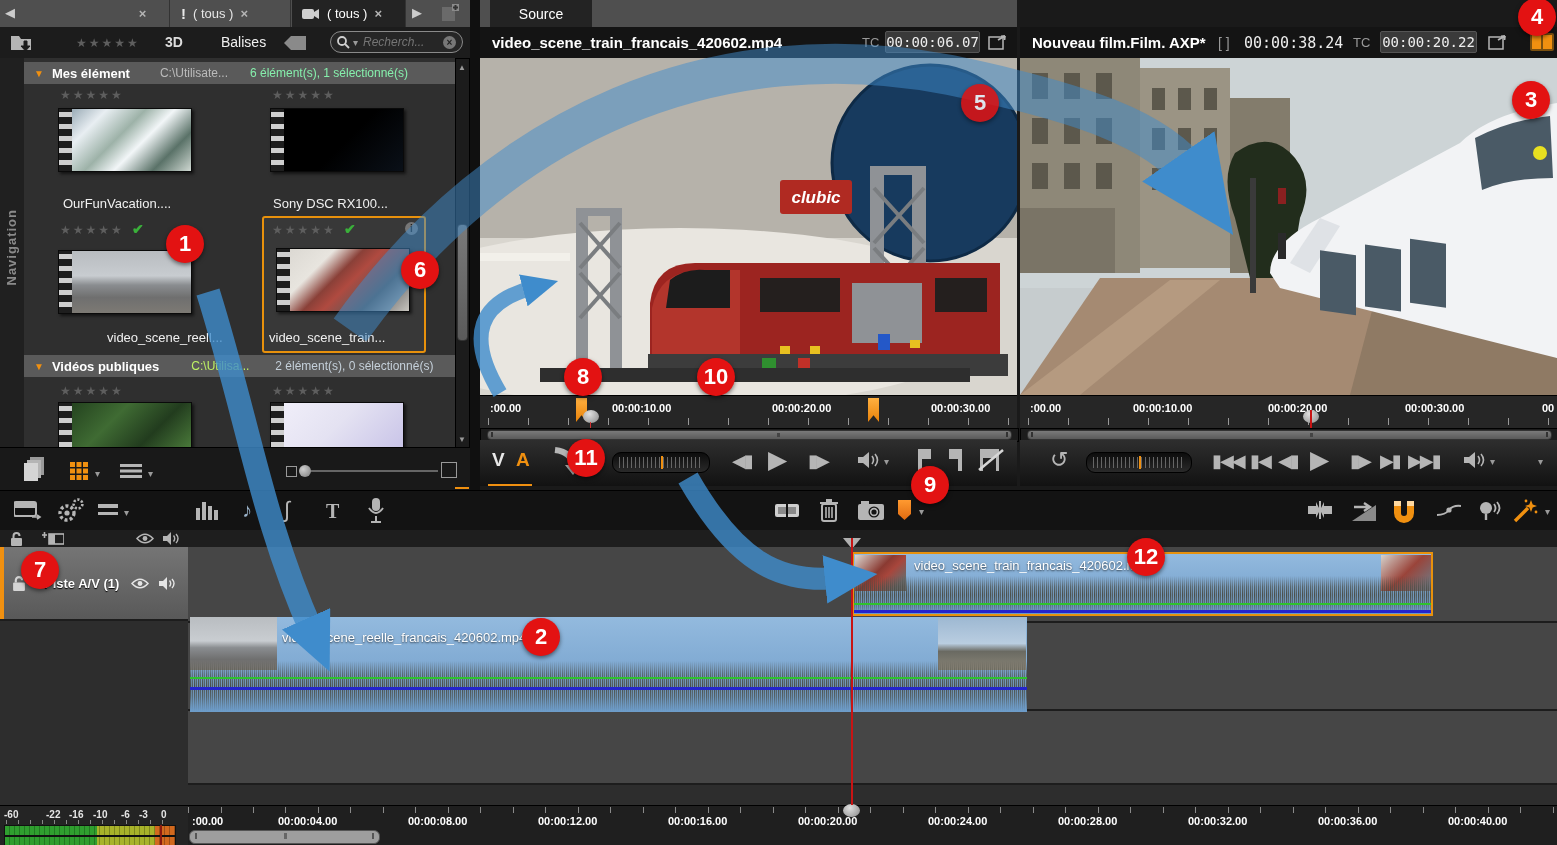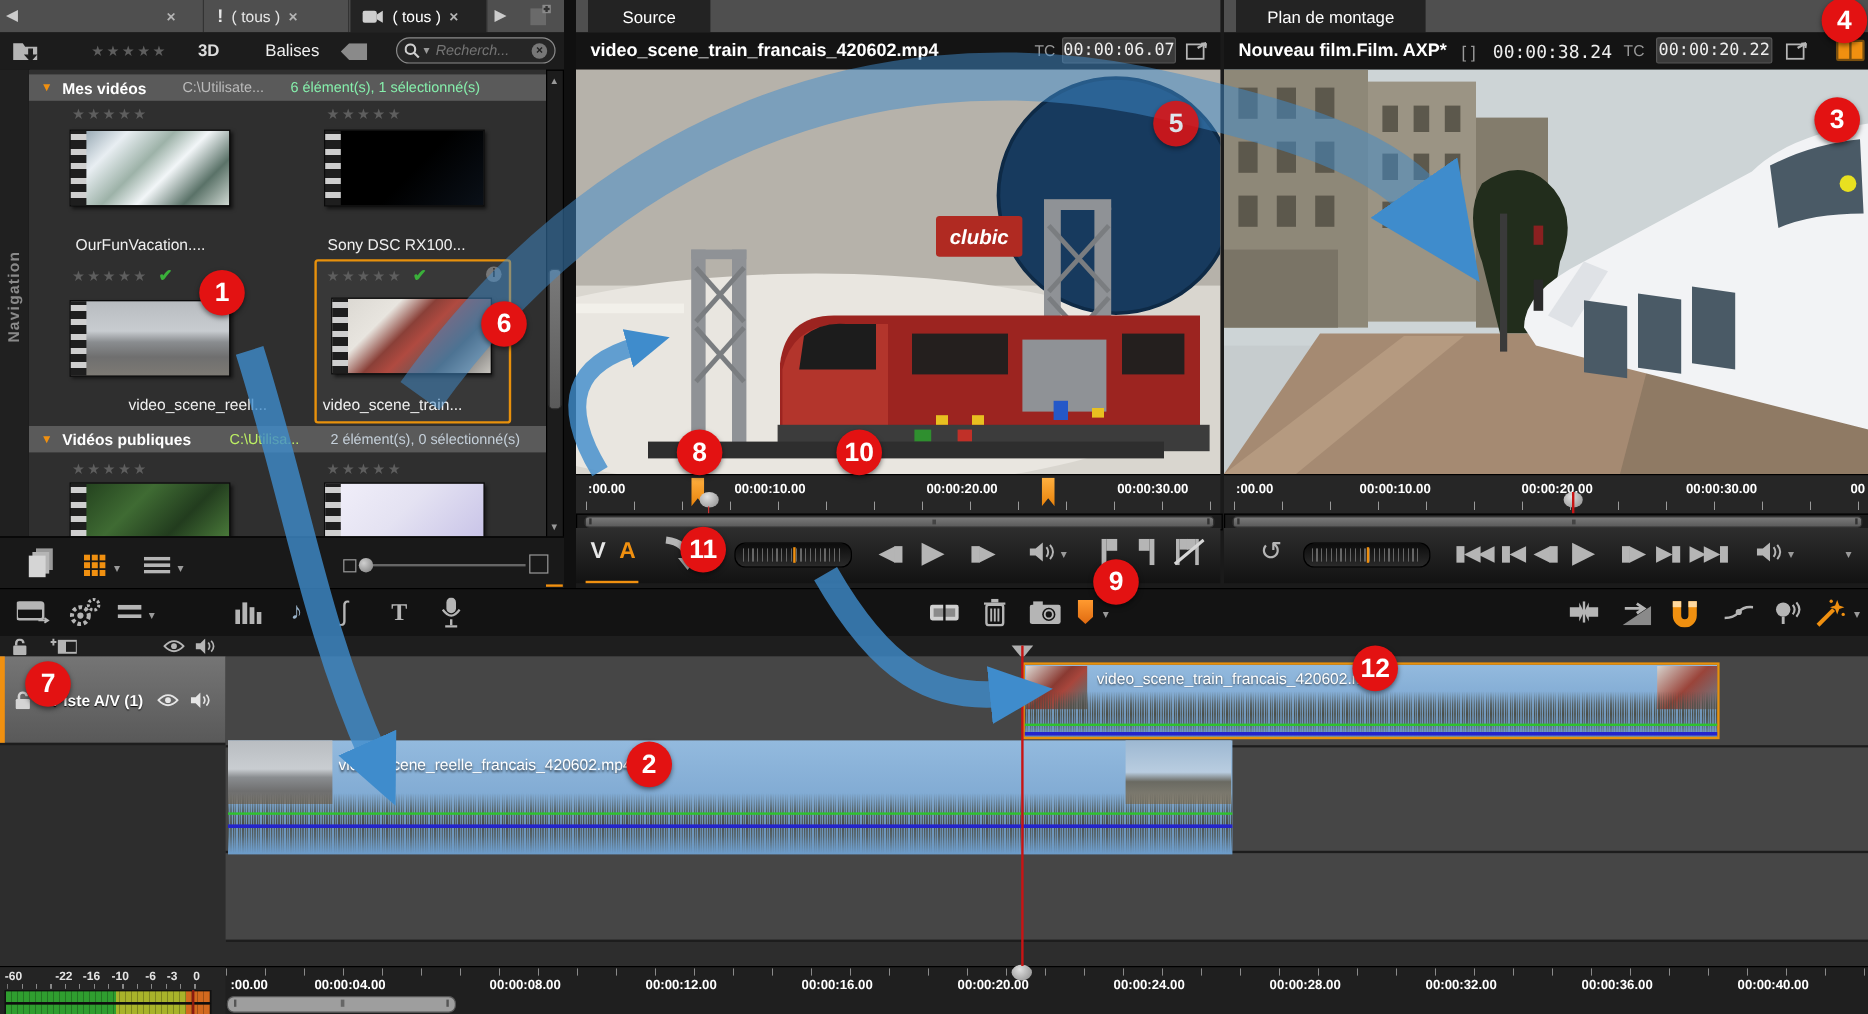--- a/index.html
+++ b/index.html
@@ -101,21 +101,21 @@
     </div>
   </div>
 
   <div class="abs" style="left:0;top:58px;width:24px;height:389px;background:#202020;border-right:1px solid #000;">
     <span style="position:absolute;left:-34px;top:175px;transform:rotate(-90deg);transform-origin:center;display:block;width:90px;font-size:13px;font-weight:bold;color:#8a8a8a;letter-spacing:1px;">Navigation</span>
   </div>
 
   <div class="abs" style="left:24px;top:58px;width:431px;height:389px;background:#2f2f2f;overflow:hidden;">
     <div class="abs grouphdr" style="left:0;top:4px;width:431px;">
       <span style="color:#f09010;font-size:10px;margin-left:10px;">▼</span>
-      <span class="bold" style="font-size:13px;color:#fff;margin-left:8px;">Mes vidéos</span>
+      <span class="bold" style="font-size:13px;color:#fff;margin-left:8px;">Mes élément</span>
       <span style="color:#bbb;margin-left:30px;">C:\Utilisate...</span>
       <span style="color:#86efac;margin-left:22px;">6 élément(s), 1 sélectionné(s)</span>
     </div>
 
     <span class="abs star" style="left:36px;top:30px;">★★★★★</span>
     <div class="thumb film" style="left:34px;top:50px;width:132px;height:62px;background:linear-gradient(135deg,#7e93a0 0%,#e8eef2 25%,#9db2a8 45%,#f2f6f8 60%,#5a7268 80%,#cfd8d2 100%);"></div>
     <span class="abs itemlabel" style="left:39px;top:138px;">OurFunVacation....</span>
 
     <span class="abs star" style="left:248px;top:30px;">★★★★★</span>
     <div class="thumb film" style="left:246px;top:50px;width:132px;height:62px;background:linear-gradient(135deg,#000 55%,#0a1018 100%);"></div>
@@ -299,25 +299,20 @@
     <svg class="abs" style="left:498px;top:9px;" width="26" height="22" viewBox="0 0 26 22">
         <rect x="2" y="0" width="3" height="22" fill="#b5b5b5"></rect>
         <rect x="5" y="0" width="7" height="9" fill="#b5b5b5"></rect>
         <rect x="18" y="0" width="3" height="22" fill="#b5b5b5"></rect>
         <rect x="11" y="0" width="7" height="9" fill="#b5b5b5"></rect>
         <line x1="1" y1="21" x2="25" y2="1" stroke="#d5d5d5" stroke-width="2.5"></line>
       </svg>
     <div class="abs" style="left:8px;top:44px;width:44px;height:2px;background:#f09010;"></div>
   </div>
 
-  <div class="abs panel-tabbar" style="left:1020px;top:0;width:537px;">
-    <div class="abs tab active" style="left:10px;top:0;width:158px;justify-content:center;border-right:none;">
-      <span style="color:#fff;font-size:14px;">Plan de montage</span>
-    </div>
-  </div>
   <div class="abs inforow" style="left:1020px;top:27px;width:537px;">
     <span class="abs bold" style="left:12px;top:7px;font-size:15px;color:#fff;">Nouveau film.Film. AXP*</span>
     <span class="abs" style="left:198px;top:8px;font-size:14px;color:#999;">[ ]</span>
     <span class="abs" style="left:224px;top:7px;font-size:15px;color:#eee;font-family:'DejaVu Sans Mono',monospace;">00:00:38.24</span>
     <span class="abs" style="left:333px;top:8px;font-size:13px;color:#999;">TC</span>
     <div class="abs tcbox" style="left:360px;top:4px;width:95px;height:20px;">00:00:20.22</div>
     <svg class="abs" style="left:468px;top:7px;" width="20" height="16" viewBox="0 0 20 16">
         <rect x="1" y="3" width="14" height="12" fill="none" stroke="#b5b5b5" stroke-width="1.5"></rect>
         <path d="M10 6 L17 2 M17 2 l-4 0.5 M17 2 l-0.5 4" stroke="#b5b5b5" stroke-width="1.8" fill="none"></path>
       </svg>
@@ -584,21 +579,21 @@
         </div>
       <div class="abs" style="left:4px;top:30px;width:170px;height:9px;background:linear-gradient(90deg,#2f9e2f 0 54%,#a8b32a 54% 88%,#d2691e 88% 100%),#000;border:1px solid #111;">
           <div style="width:100%;height:100%;background:repeating-linear-gradient(90deg,transparent 0 4px,rgba(0,0,0,.25) 4px 5px);"></div>
         </div>
       <div class="abs" style="left:160px;top:19px;width:2px;height:20px;background:#8a1a10;"></div>
     </div>
 
     <div class="abs" style="left:188px;top:0;width:1369px;height:40px;">
       <div class="abs" style="left:0;top:1px;width:1369px;height:6px;background:repeating-linear-gradient(90deg,#8a8a8a 0 1px,transparent 1px 32.5px);"></div>
       <span class="abs rulerlabel" style="left:4px;top:9px;">:00.00</span>
-      <span class="abs rulerlabel" style="left:74px;top:9px;">00:00:04.00</span>
+      <span class="abs rulerlabel" style="left:90px;top:9px;">00:00:04.00</span>
       <span class="abs rulerlabel" style="left:220px;top:9px;">00:00:08.00</span>
       <span class="abs rulerlabel" style="left:350px;top:9px;">00:00:12.00</span>
       <span class="abs rulerlabel" style="left:480px;top:9px;">00:00:16.00</span>
       <span class="abs rulerlabel" style="left:610px;top:9px;">00:00:20.00</span>
       <span class="abs rulerlabel" style="left:740px;top:9px;">00:00:24.00</span>
       <span class="abs rulerlabel" style="left:870px;top:9px;">00:00:28.00</span>
       <span class="abs rulerlabel" style="left:1000px;top:9px;">00:00:32.00</span>
       <span class="abs rulerlabel" style="left:1130px;top:9px;">00:00:36.00</span>
       <span class="abs rulerlabel" style="left:1260px;top:9px;">00:00:40.00</span>
       <div class="abs" style="left:655px;top:-2px;width:17px;height:13px;border-radius:50%;background:radial-gradient(circle at 40% 30%,#e0e0e0,#888);"></div>

